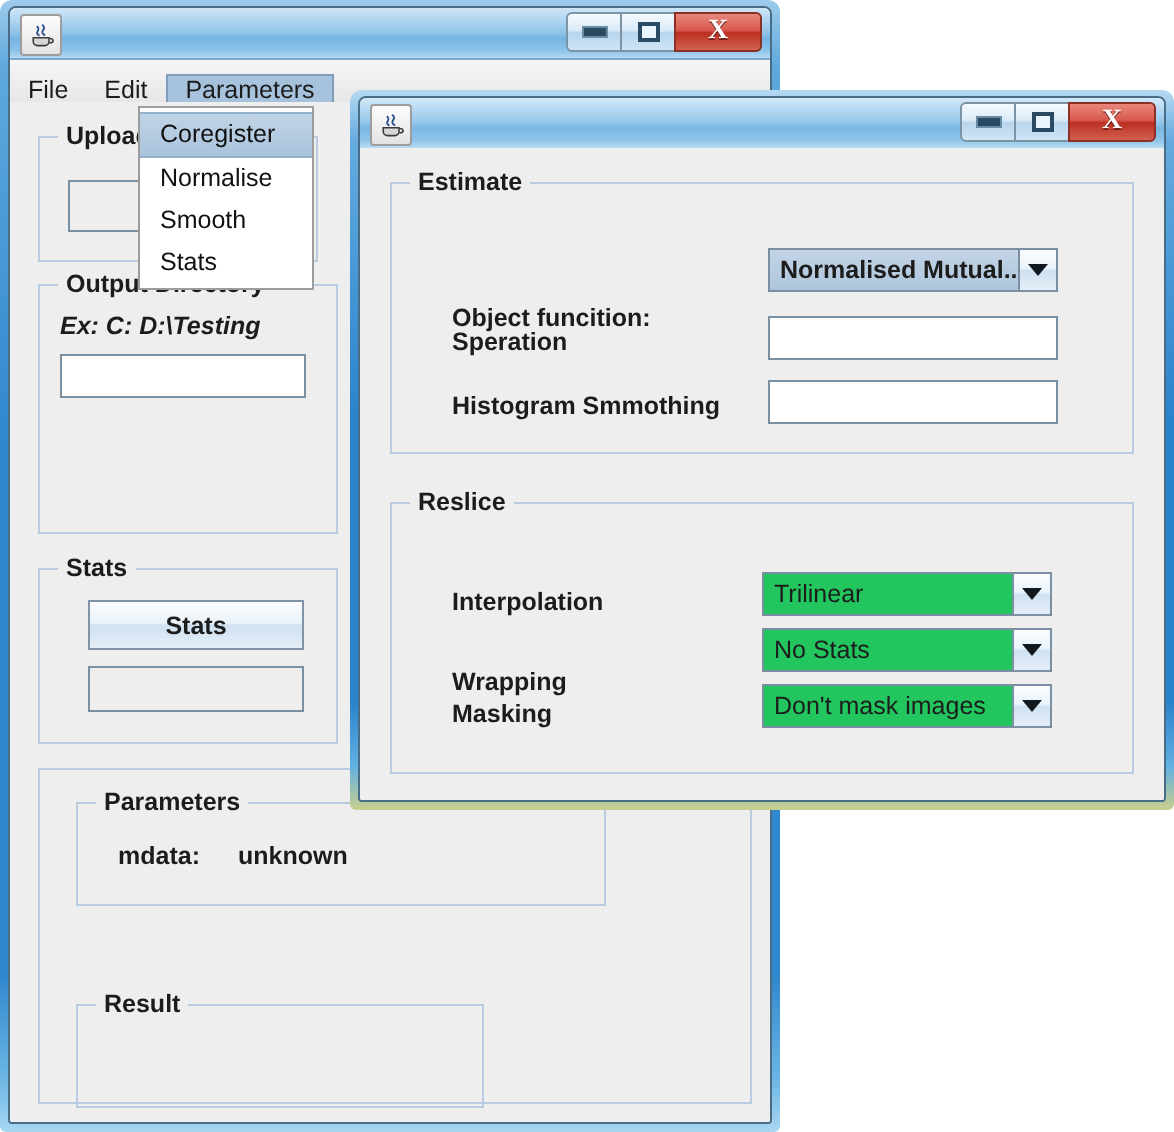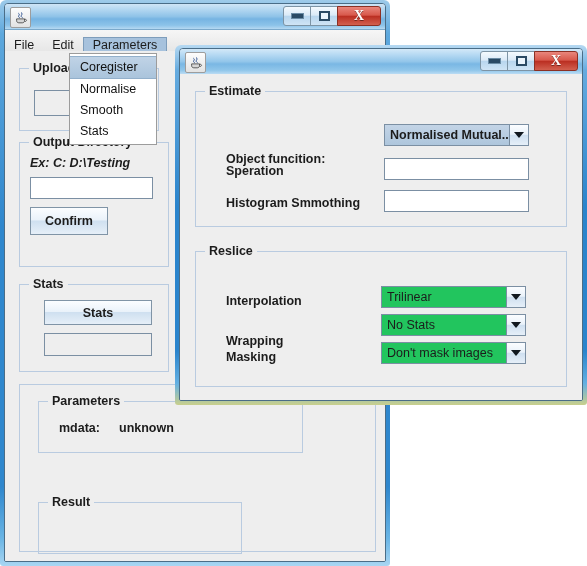--- a/index.html
+++ b/index.html
@@ -243,23 +243,20 @@
 
         <div class="group" style="left:14px; top:17px; width:140px; height:63px;">
           <span class="legend">Upload I</span>
           <div class="tfield grey" style="left:14px; top:21px; width:108px; height:26px;"></div>
         </div>
 
         <div class="group" style="left:14px; top:91px; width:150px; height:125px;">
           <span class="legend">Output Directory</span>
           <span class="lbl" style="left:10px; top:13px;font-style:italic;">Ex: C: D:\Testing</span>
           <div class="tfield" style="left:10px; top:34px; width:123px; height:22px;"></div>
-          <div class="btn" style="left:10px; top:64px; width:78px; height:28px;">
-            <span>Confirm</span>
-          </div>
         </div>
 
         <div class="group" style="left:14px; top:233px; width:150px; height:88px;">
           <span class="legend">Stats</span>
           <div class="btn" style="left:24px; top:15px; width:108px; height:25px;">
             <span>Stats</span>
           </div>
           <div class="tfield grey" style="left:24px; top:48px; width:108px; height:23px;"></div>
         </div>
 

